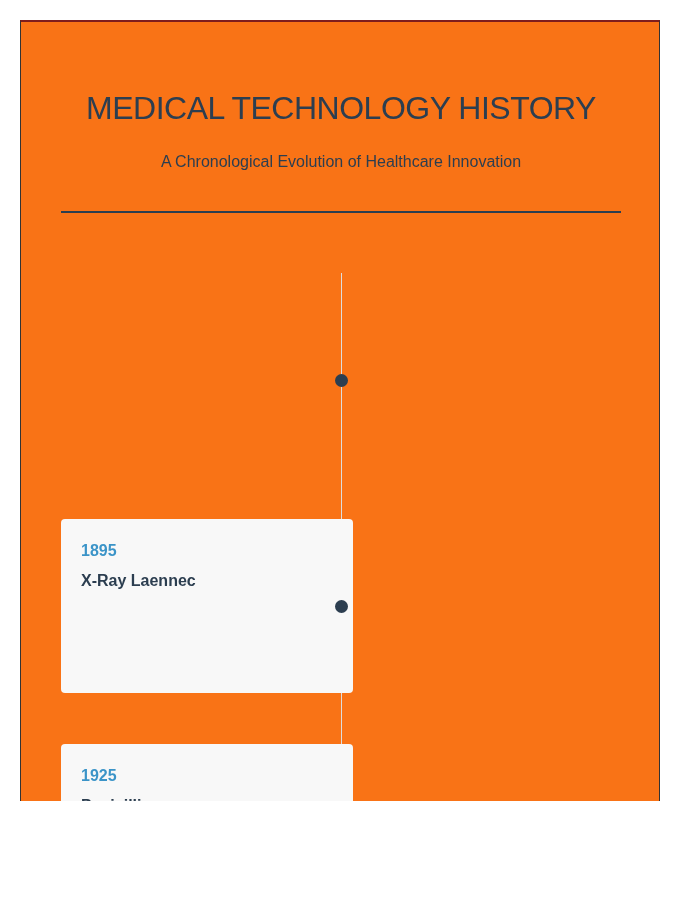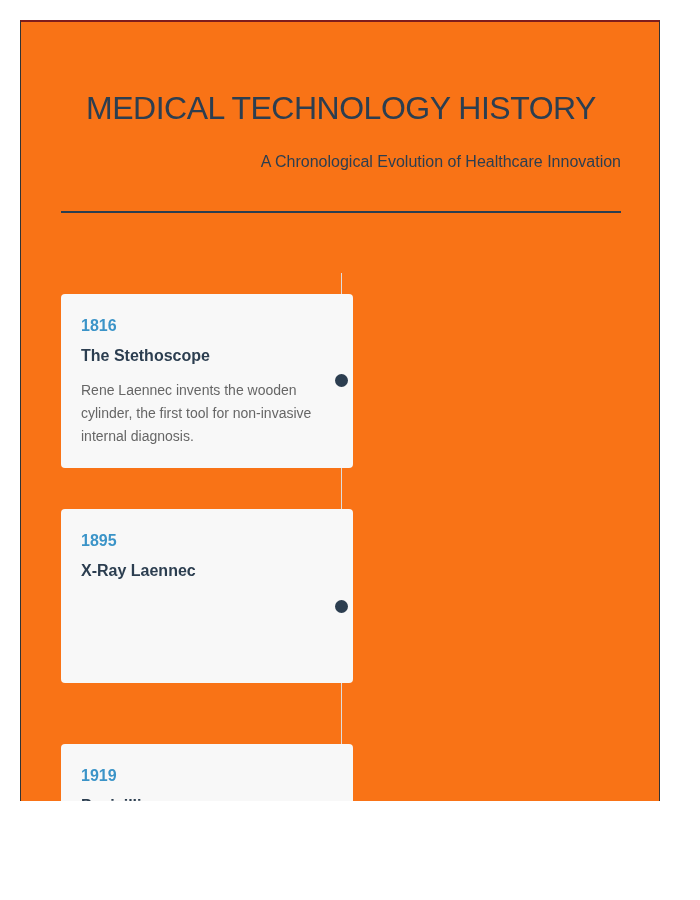--- a/index.html
+++ b/index.html
@@ -48,21 +48,20 @@
     }
     .subtitle {
       position: absolute;
       left: 0;
       top: 130px;
       width: 560px;
       margin: 0;
       font-size: 16px;
       color: #2c3e50;
       line-height: 20px;
-      text-align: right;
     }
     .divider {
       position: absolute;
       left: 40px;
       top: 189px;
       width: 560px;
       height: 2px;
       background: #2c3e50;
     }
     .timeline-line {
@@ -127,32 +126,27 @@
 
   <div class="header">
     <h1 class="title">MEDICAL TECHNOLOGY HISTORY</h1>
     <p class="subtitle">A Chronological Evolution of Healthcare Innovation</p>
   </div>
 
   <div class="divider"></div>
 
   <div class="timeline-line"></div>
 
-  <div class="card" style="top:272px;height:174px;">
-    <div class="year">1816</div>
-    <h3 class="event-title">The Stethoscope</h3>
-    <p class="desc">Rene Laennec invents the wooden cylinder, the first tool for non-invasive internal diagnosis.</p>
-  </div>
   <div class="dot" style="top:352px;"></div>
 
-  <div class="card" style="top:487px;height:174px;">
+  <div class="card" style="top:497px;height:174px;">
     <div class="year">1895</div>
     <h3 class="event-title">X-Ray Laennec</h3>
   </div>
   <div class="dot" style="top:578px;"></div>
 
   <div class="card" style="top:722px;height:174px;">
-    <div class="year">1919</div>
+    <div class="year">1925</div>
     <h3 class="event-title">Penicillin</h3>
     <p class="desc"></p>
   </div>
 
 </div>
 
 </body></html>

